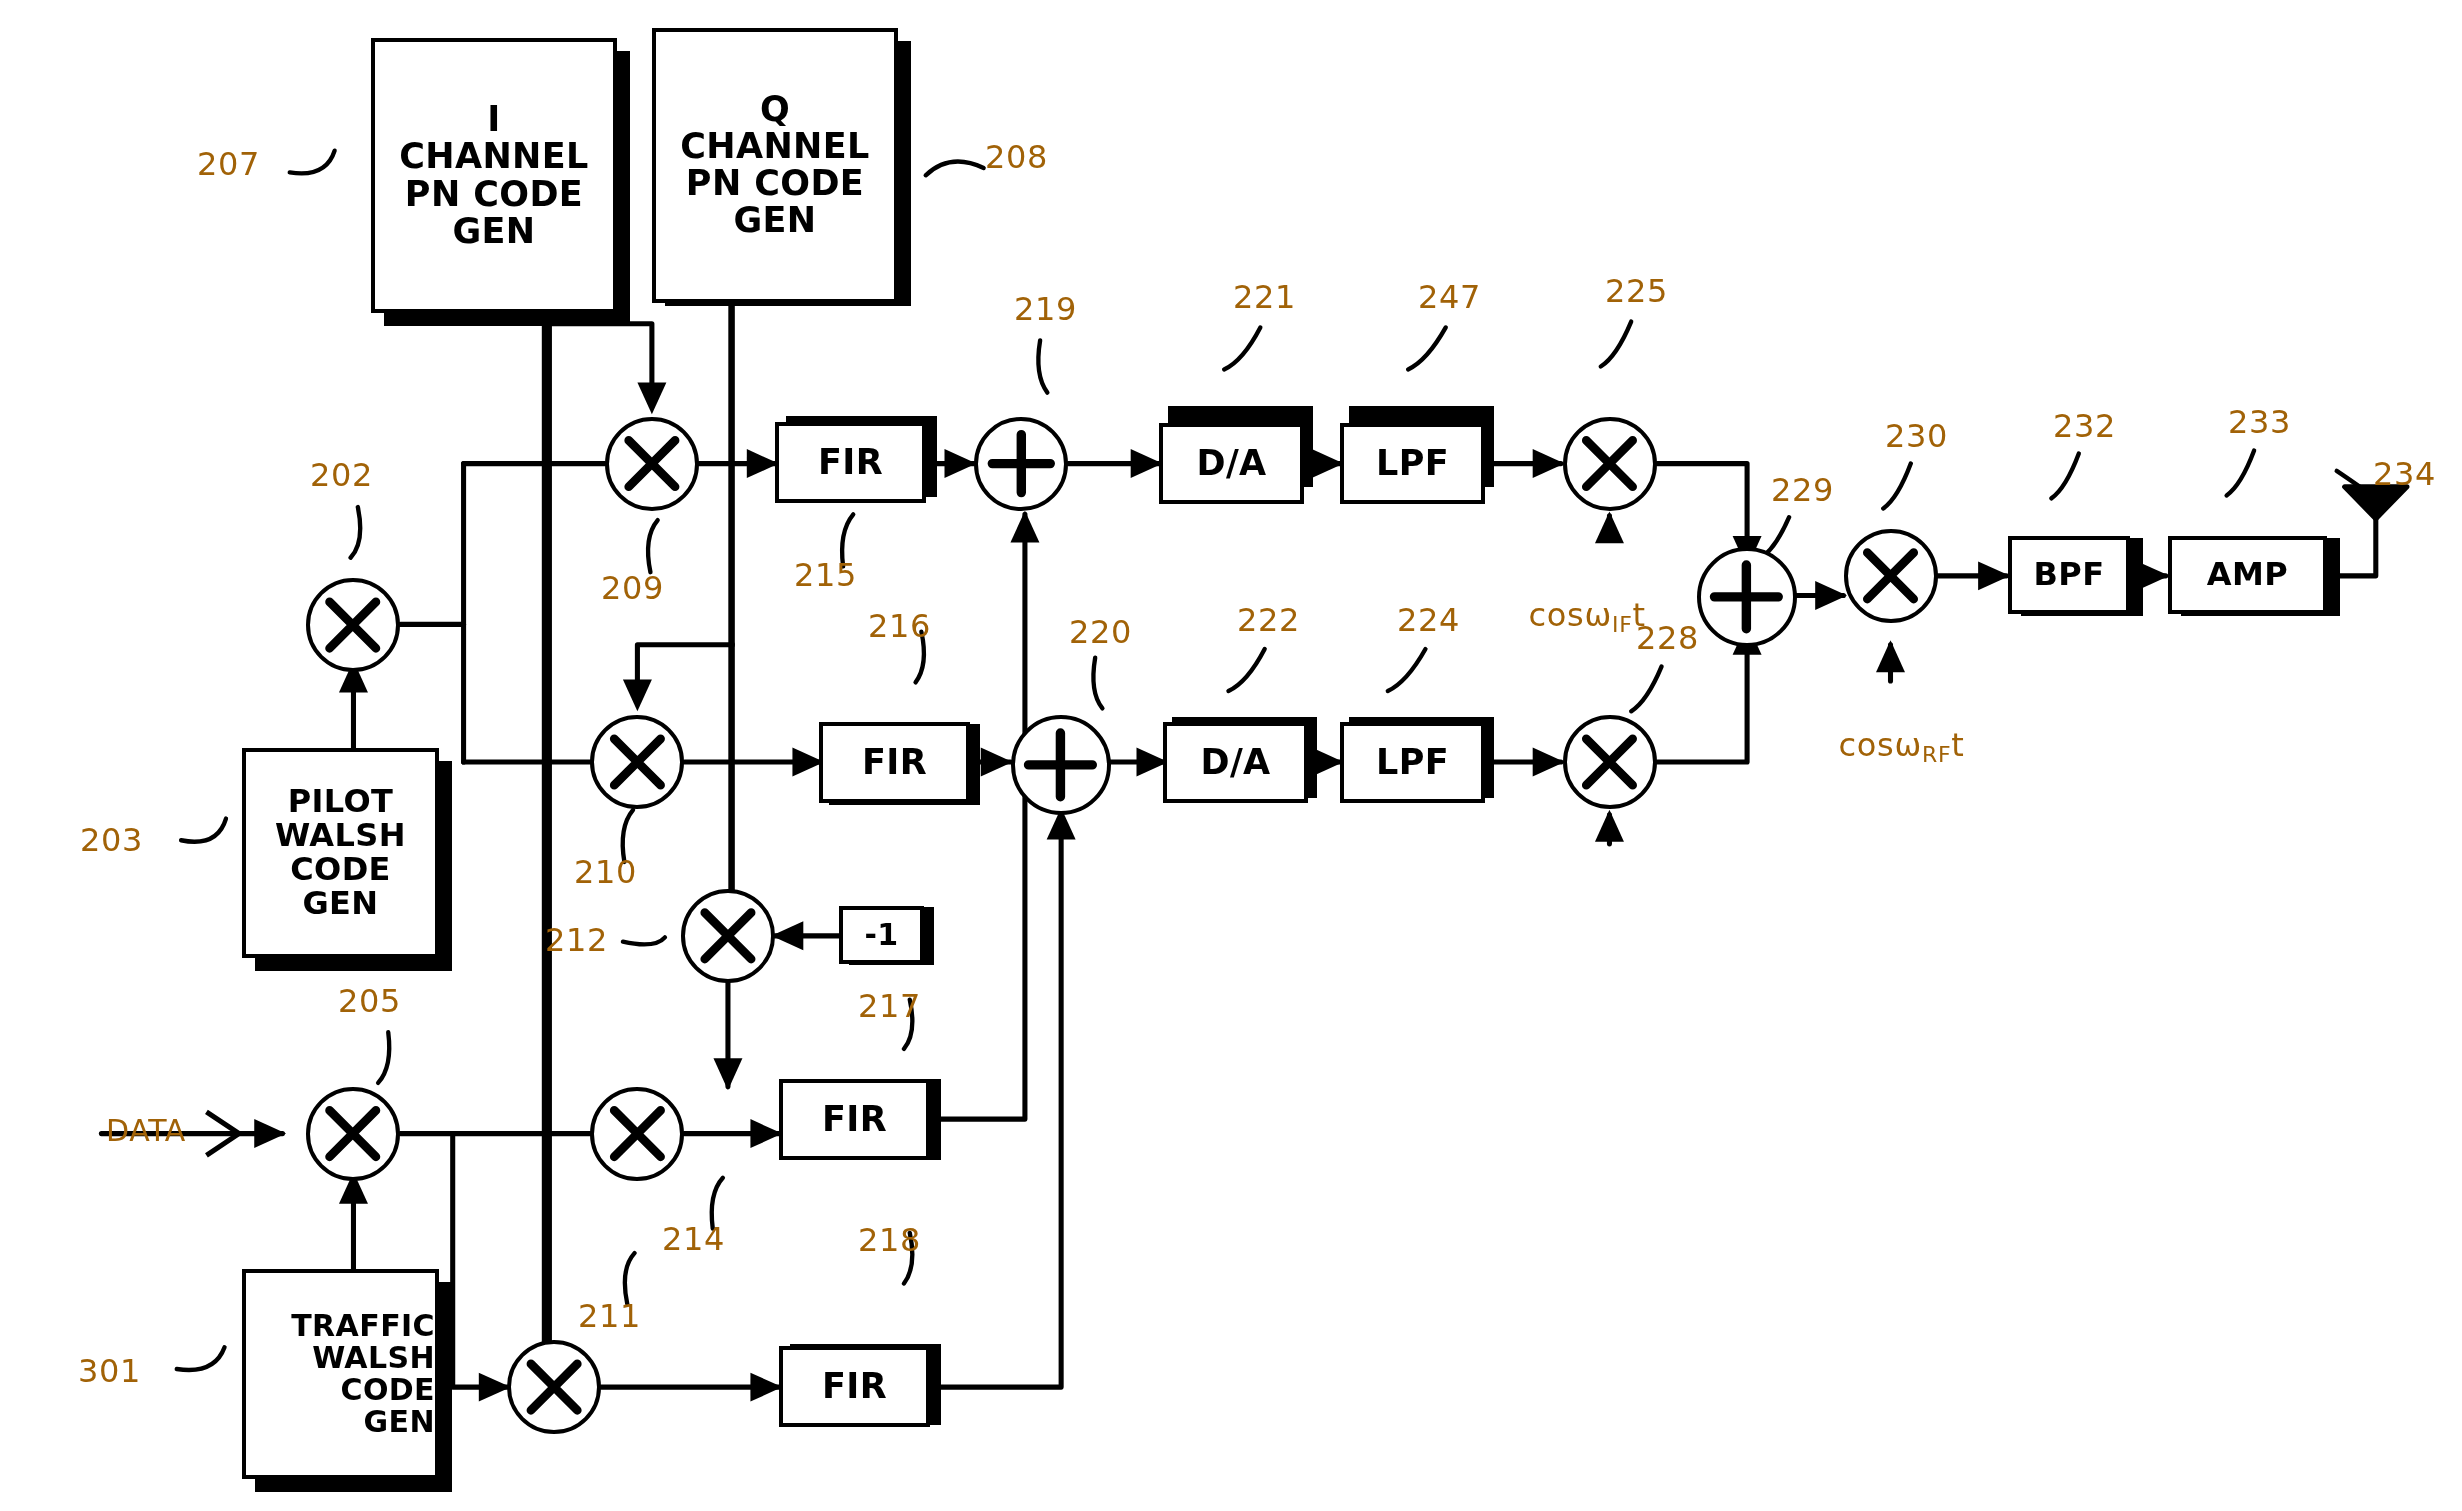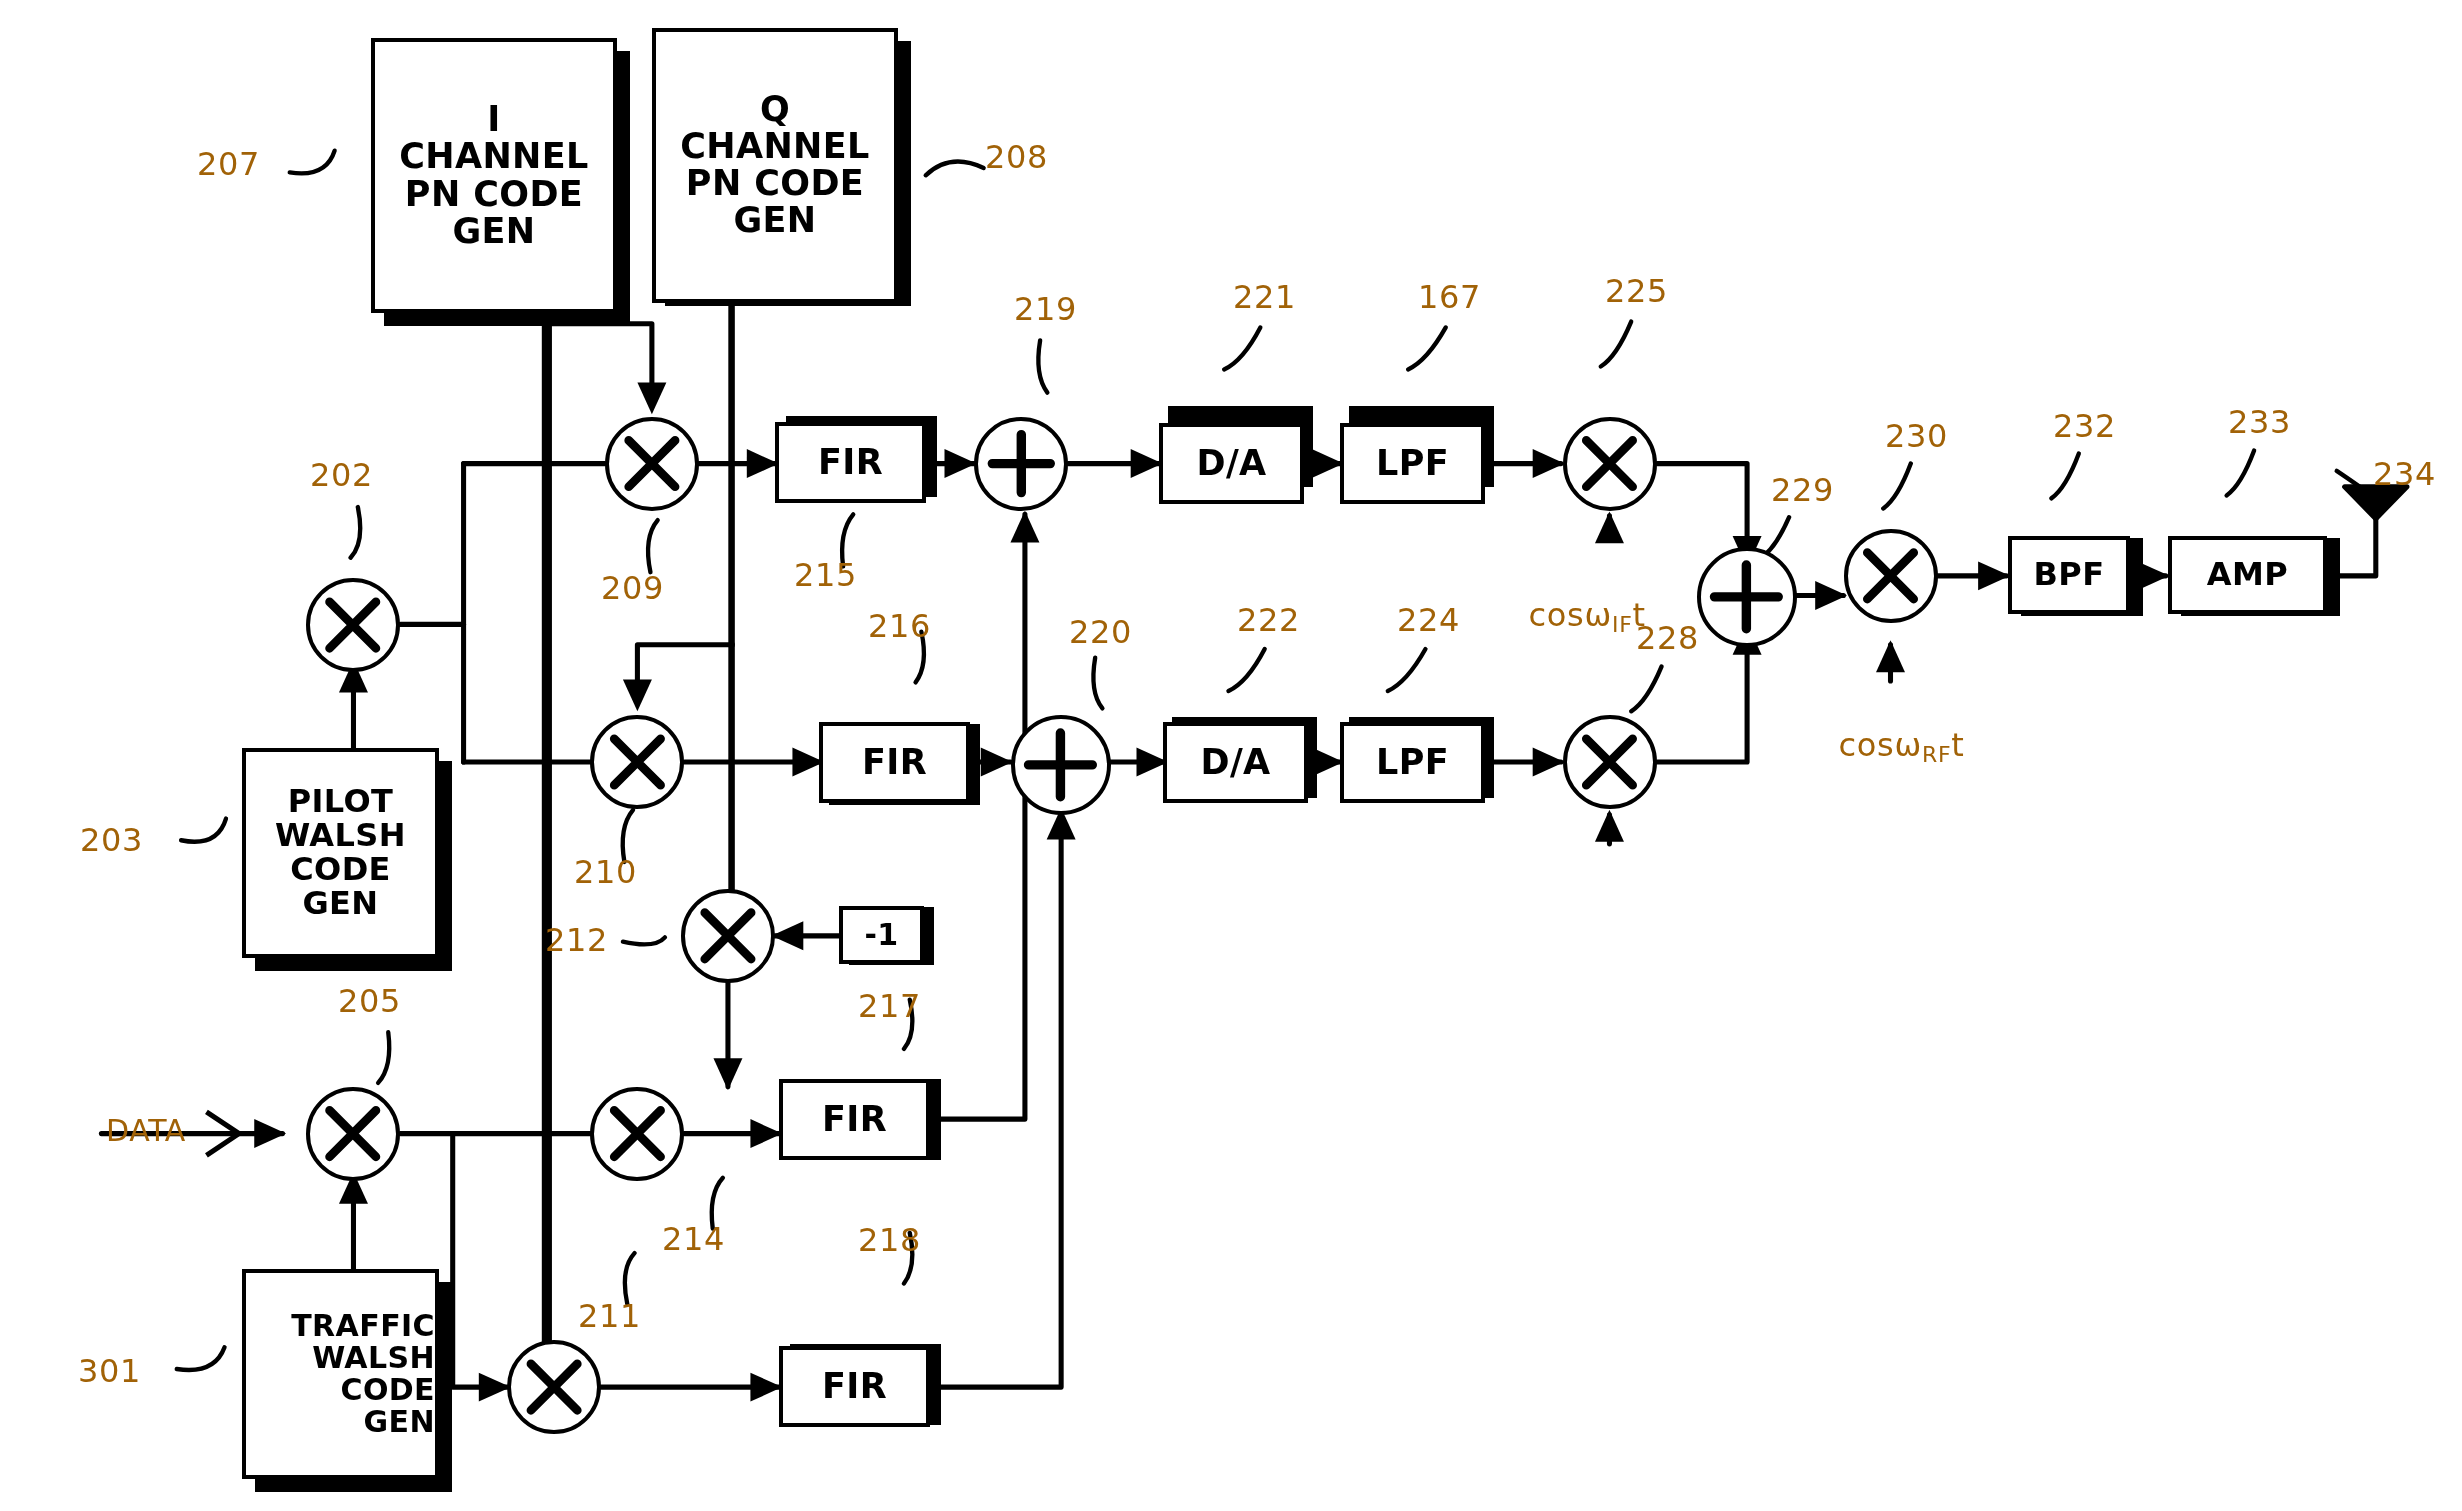--- a/index.html
+++ b/index.html
@@ -346,21 +346,21 @@
   <div class="label num" style="left:545px;top:921px;">212</div>
   <div class="label num" style="left:662px;top:1220px;">214</div>
   <div class="label num" style="left:794px;top:556px;">215</div>
   <div class="label num" style="left:868px;top:607px;">216</div>
   <div class="label num" style="left:858px;top:987px;">217</div>
   <div class="label num" style="left:858px;top:1221px;">218</div>
   <div class="label num" style="left:1014px;top:290px;">219</div>
   <div class="label num" style="left:1069px;top:613px;">220</div>
   <div class="label num" style="left:1233px;top:278px;">221</div>
   <div class="label num" style="left:1237px;top:601px;">222</div>
-  <div class="label num" style="left:1418px;top:278px;">167</div>
+  <div class="label num" style="left:1418px;top:278px;">247</div>
   <div class="label num" style="left:1397px;top:601px;text-align:right;">224</div>
   <div class="label num" style="left:1605px;top:272px;">225</div>
   <div class="label num" style="left:1636px;top:619px;">228</div>
   <div class="label num" style="left:1771px;top:471px;">229</div>
   <div class="label num" style="left:1885px;top:417px;">230</div>
   <div class="label num" style="left:2053px;top:407px;">232</div>
   <div class="label num" style="left:2228px;top:403px;text-align:center;">233</div>
   <div class="label num" style="left:2373px;top:455px;">234</div>
 
   <div class="label sig" style="left:106px;top:1113px;font-size:30px;">DATA</div>

